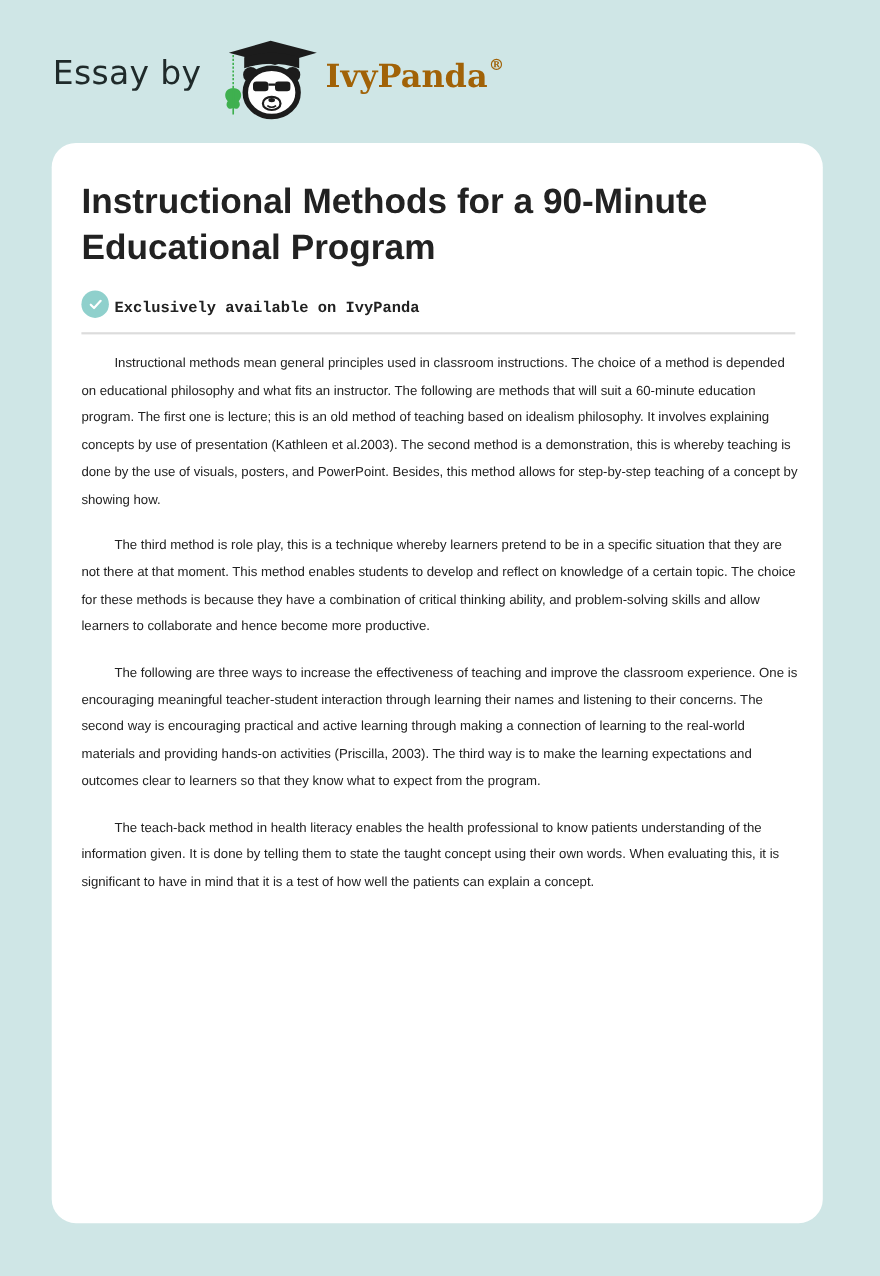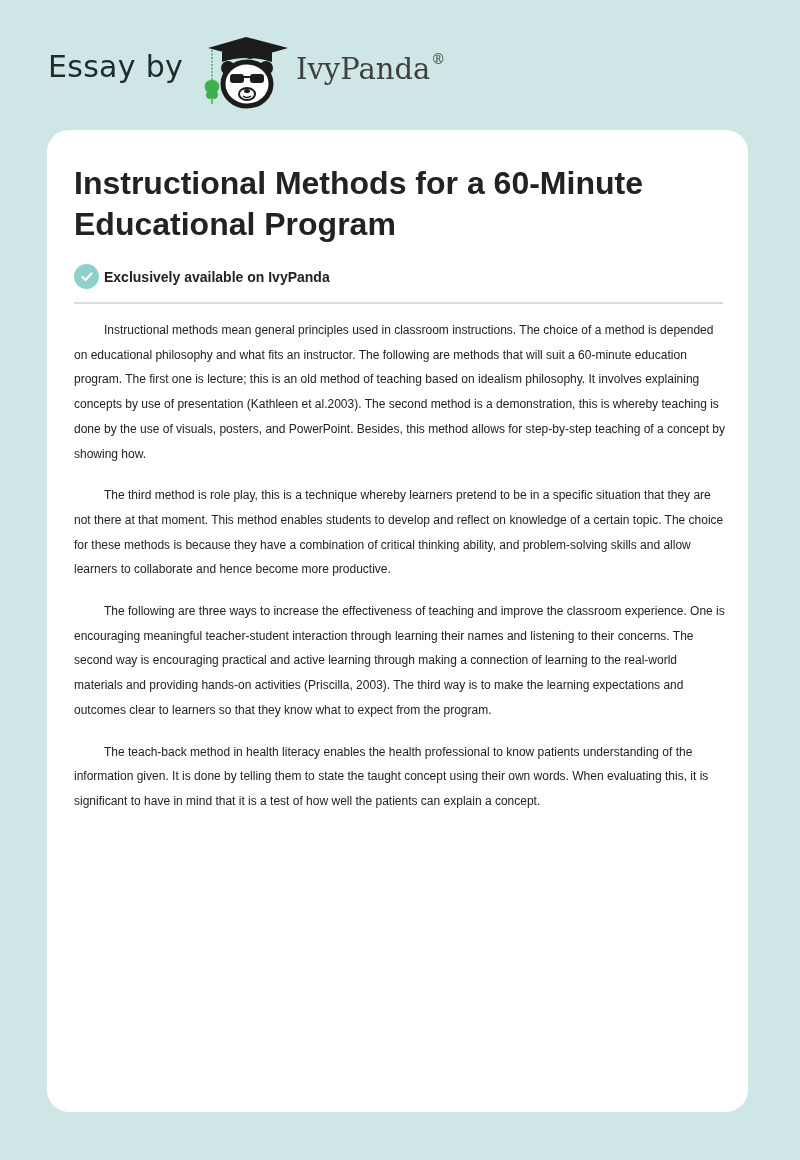--- a/index.html
+++ b/index.html
@@ -35,23 +35,23 @@
     left: 200px;
     top: 34px;
     width: 92px;
     height: 76px;
   }
   .brand {
     position: absolute;
     left: 296px;
     top: 52px;
     font-family: "DejaVu Serif", serif;
-    font-weight: normal;
+    font-weight: bold;
     font-size: 29px;
-    color: #404040;
+    color: #a16207;
   }
   .brand sup {
     font-size: 14px;
     position: relative;
     top: -4px;
     margin-left: 1px;
   }
   .card {
     position: absolute;
     left: 47px;
@@ -72,21 +72,22 @@
     font-size: 32px;
     line-height: 41px;
     color: #222222;
   }
   .badge {
     position: absolute;
     left: 27px;
     top: 134px;
     height: 25px;
     display: flex;
-    align-items: center;
+    align-items: flex-end;
+    font-family: Liberation Mono, monospace;
   }
   .badge-icon {
     width: 25px;
     height: 25px;
     border-radius: 50%;
     background: #8fd0cc;
     display: flex;
     align-items: center;
     justify-content: center;
     margin-right: 5px;
@@ -145,21 +146,21 @@
 
       <ellipse cx="47" cy="60" rx="8" ry="6" fill="#ffffff" stroke="#1c1c1c" stroke-width="2"></ellipse>
       <ellipse cx="47" cy="57" rx="3" ry="2" fill="#1c1c1c"></ellipse>
       <path d="M43,62 Q47,65 51,62" fill="none" stroke="#1c1c1c" stroke-width="1.5"></path>
     </svg>
   </div>
   <span class="brand"><span>IvyPanda</span><sup>®</sup></span>
 </div>
 
 <div class="card">
-  <h1 class="title">Instructional Methods for a 60-Minute Educational Program</h1>
+  <h1 class="title">Instructional Methods for a 90-Minute Educational Program</h1>
 
   <div class="badge">
     <span class="badge-icon">
       <svg width="12" height="10" viewBox="0 0 12 10" xmlns="http://www.w3.org/2000/svg">
         <path d="M1.5,5 L4.5,8 L10.5,1.5" fill="none" stroke="#ffffff" stroke-width="2" stroke-linecap="round" stroke-linejoin="round"></path>
       </svg>
     </span>
     <span class="badge-text">Exclusively available on IvyPanda</span>
   </div>
 

